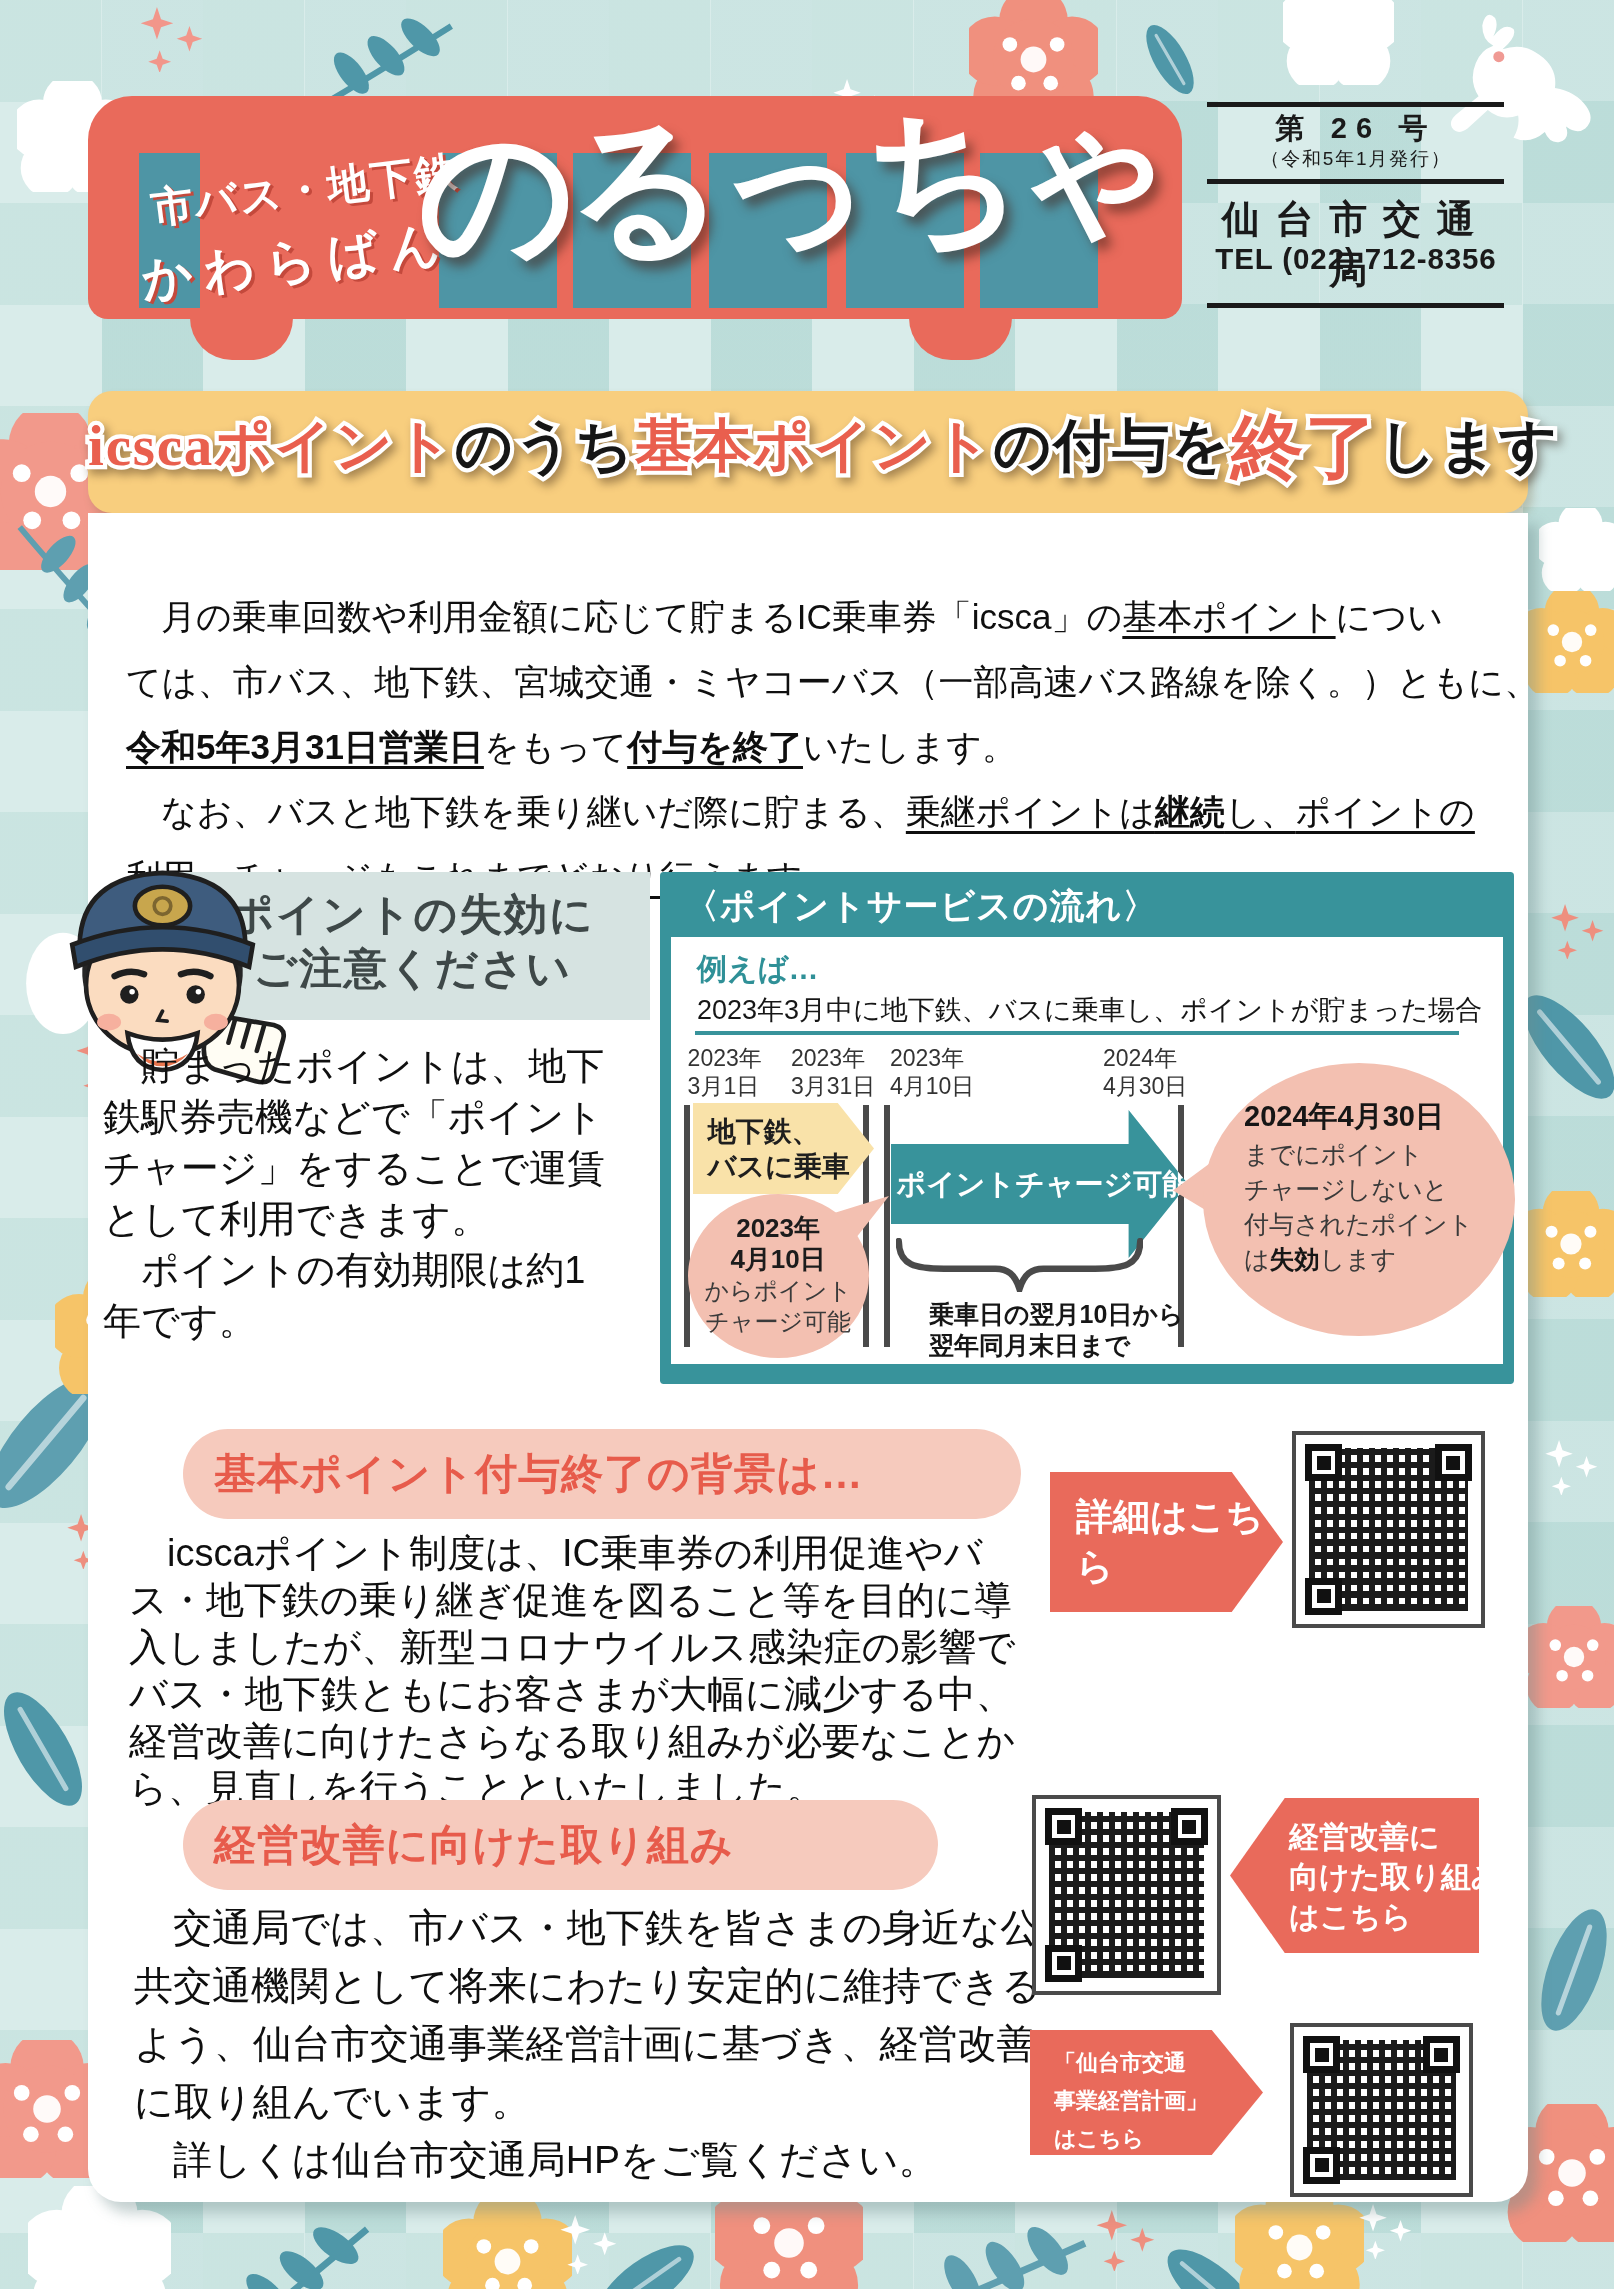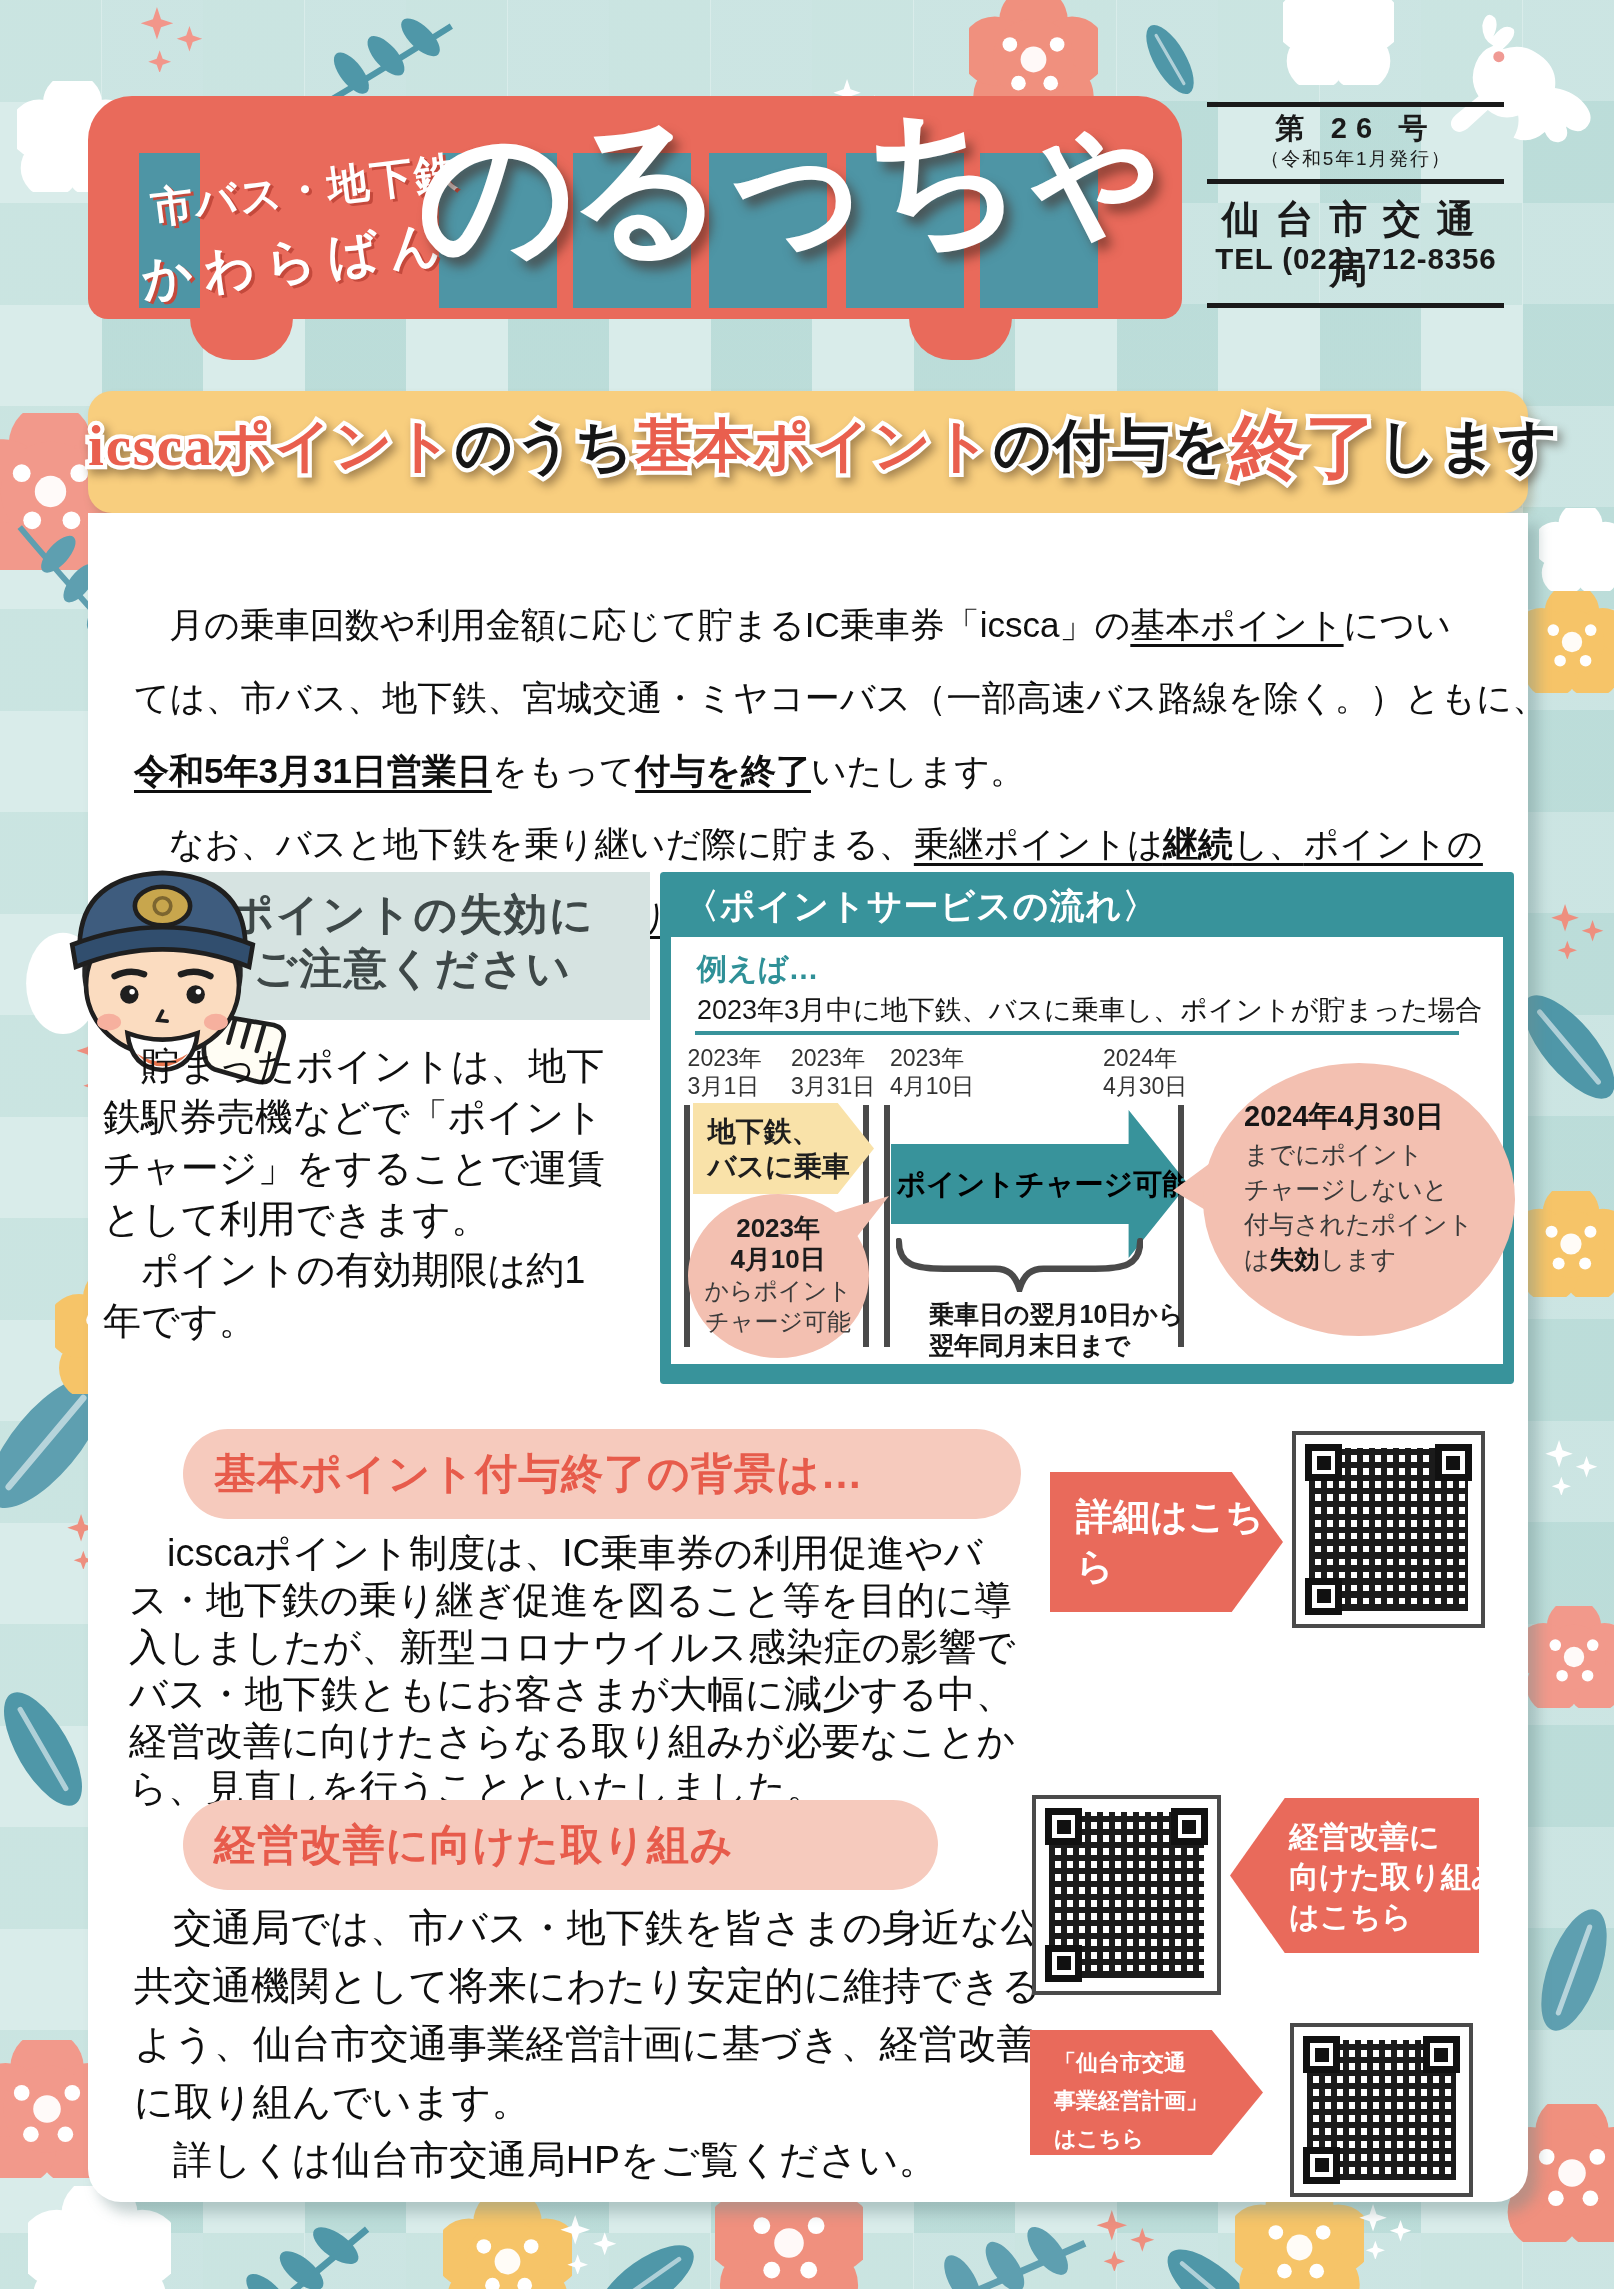--- a/index.html
+++ b/index.html
@@ -36,21 +36,21 @@
   #banner{position:absolute;left:88px;top:391px;width:1440px;height:122px;background:#F8CE7E;border-radius:24px;box-shadow:4.6px 6.5px 8.3px rgba(130,110,70,.30);}
   #headline{position:absolute;left:88px;top:412px;width:1440px;text-align:right;font-weight:900;font-size:57px;line-height:1;letter-spacing:1.8px;filter:drop-shadow(4.6px 5.5px 4.6px rgba(40,20,10,.4));white-space:nowrap;font-family:Liberation Serif, serif;}
   #headline span{-webkit-text-stroke:8.3px #fff;paint-order:stroke fill;}
   #headline .red{color:#E95F4E;}
   #headline .blk{color:#161616;}
   #headline .big{font-size:72px;vertical-align:-7.4px;}
   
   #panel{position:absolute;left:88px;top:513px;width:1440px;height:1689px;background:#fff;border-radius:0 0 33px 33px;box-shadow:9.2px 11px 13px rgba(110,140,140,.4);}
   
   #intro{position:absolute;left:118px;top:580px;width:1389px;font-size:35px;line-height:57px;color:#0f0f0f;}
-  #intro p{margin:16px;white-space:nowrap;}
+  #intro p{margin:8px;white-space:nowrap;}
   .b{font-weight:700;}
   .u,.bu{text-decoration:underline;text-decoration-thickness:2.8px;text-underline-offset:7.4px;}
   .bu{font-weight:700;}
   
   #notice-box{position:absolute;left:175px;top:872px;width:475px;height:148px;background:#D6E3E1;}
   #notice-box .t{margin-top:14.8px;text-align:center;font-size:43px;line-height:54px;font-weight:700;color:#3E4848;letter-spacing:1.8px;}
   #notice-body{position:absolute;left:103px;top:1041px;width:563px;font-size:38px;line-height:51px;color:#101010;}
   #notice-body .ln{white-space:nowrap;}
   .driver{position:absolute;left:24px;top:836px;width:277px;height:258px;}
   
@@ -58,21 +58,21 @@
   #flow-head{position:absolute;left:24px;top:11px;font-size:35px;font-weight:700;color:#fff;letter-spacing:0.9px;}
   #flow-inner{position:absolute;left:11px;right:11px;top:65px;bottom:20px;background:#fff;}
   #flow .abs{position:absolute;}
   #ex-label{left:26px;top:12px;font-size:30px;font-weight:700;color:#2F9097;}
   #case-line{left:26px;top:55px;font-size:27px;color:#161616;white-space:nowrap;}
   #case-underline{left:24px;top:94px;width:764px;height:3.7px;background:#38939B;}
   .fdate{position:absolute;top:107px;font-size:23px;line-height:28px;color:#333;}
   .vline{position:absolute;top:168px;width:5.5px;height:242px;background:#4a4a4a;}
   #ride-arrow{left:22px;top:166px;width:181px;height:91px;background:#F9E2A9;clip-path:polygon(0 0,80% 0,100% 50%,80% 100%,0 100%);font-size:28px;line-height:35px;font-weight:700;color:#1e1e1e;padding:11px 0 0 14.8px;box-sizing:border-box;}
   #charge-arrow{left:220px;top:173px;width:297px;height:148px;background:#38939B;clip-path:polygon(0 23%,80% 23%,80% 0,100% 50%,80% 100%,80% 77%,0 77%);}
-  #charge-arrow div{position:absolute;left:5.5px;right:41px;top:55px;text-align:center;font-size:29px;font-weight:700;color:#000000;white-space:nowrap;}
+  #charge-arrow div{position:absolute;left:5.5px;right:41px;top:55px;text-align:center;font-size:29px;font-weight:700;color:#ffffff;white-space:nowrap;}
   .tail{position:absolute;background:#F3C0B1;}
   #tail1{left:164px;top:259px;width:54px;height:48px;clip-path:polygon(0 35%,100% 0,30% 100%);}
   #tail2{left:502px;top:221px;width:44px;height:59px;clip-path:polygon(100% 0,0 55%,100% 100%);}
   .bubble{position:absolute;background:#F3C0B1;border-radius:50%;color:#3a3a3a;}
   #bubble1{left:16.6px;top:257px;width:181px;height:164px;text-align:center;font-size:24px;line-height:31px;padding-top:18.5px;box-sizing:border-box;}
   #bubble1 .b{font-size:26px;color:#1c1c1c;}
   #bubble2{left:532px;top:126px;width:312px;height:273px;padding:33px 0 0 41px;box-sizing:border-box;font-size:25px;line-height:35px;}
   #bubble2 .date{font-size:29px;font-weight:700;color:#161616;line-height:41px;}
   #brace{left:225px;top:301px;width:247px;height:54px;}
   #brace-note{left:258px;top:362px;font-size:25px;font-weight:700;line-height:31px;color:#161616;}

